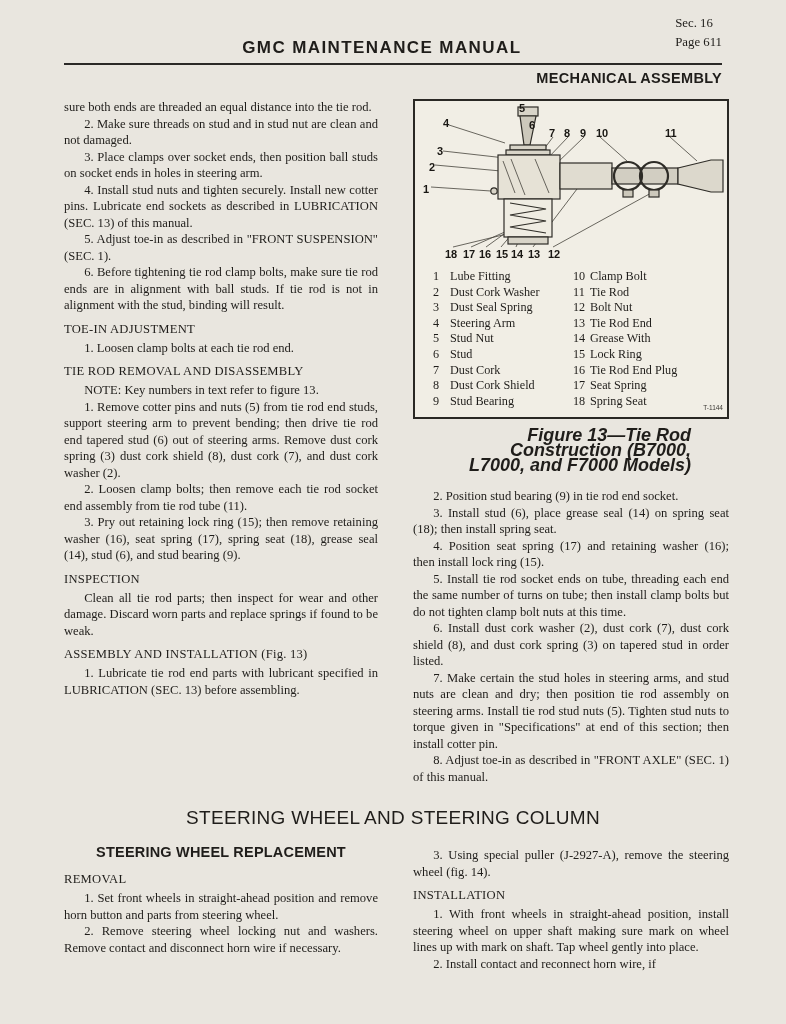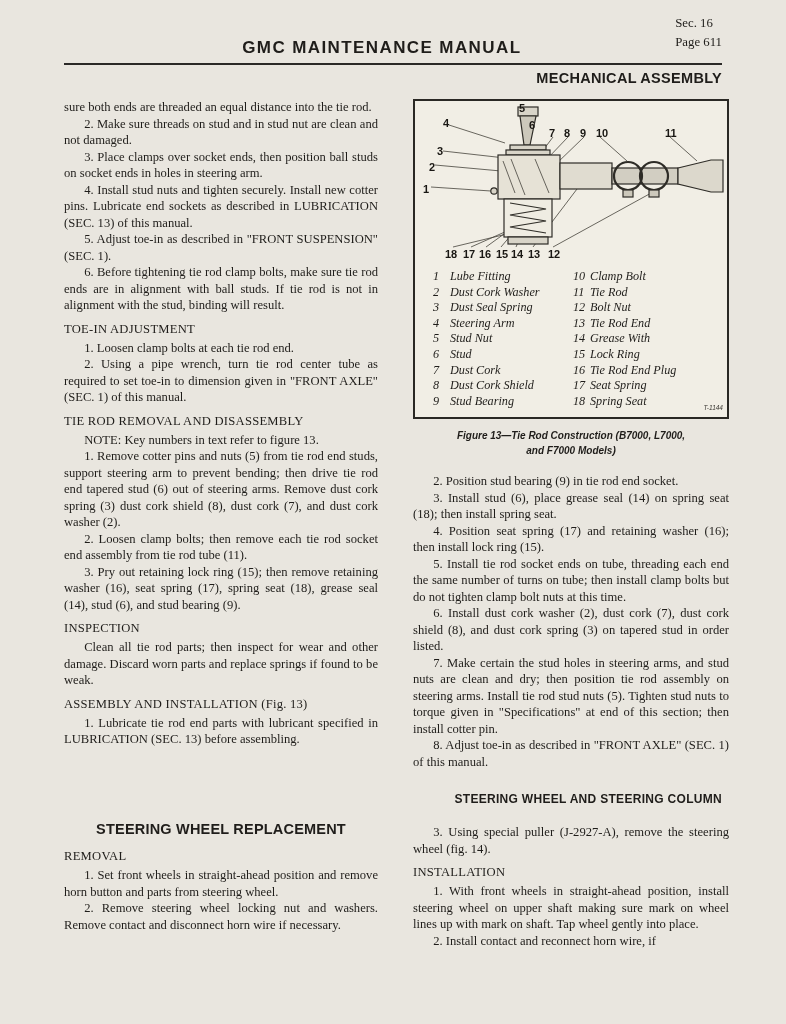--- a/index.html
+++ b/index.html
@@ -40,37 +40,37 @@
 
   
   .fig { display:block; }
   .fig-box { border:2px solid #2a2824; background:#f1eee5; }
   .fig-drawing { position:relative; height:164px; }
   .fig-drawing svg { display:block; }
   .callout {
     position:absolute; font-family:"Liberation Sans","DejaVu Sans",sans-serif;
     font-weight:bold; font-size:11px; color:#191713;
   }
-  .fig-parts { position:relative; display:flex; padding:4px 14px 8px 18px;font-style:italic; }
+  .fig-parts { position:relative; display:flex; padding:4px 14px 8px 18px; }
   .parts-col { width:50%; }
   .part { font-size:12.2px; line-height:15.6px; white-space:nowrap; }
   .pn { display:inline-block; width:17px; }
   .fig-ref { position:absolute; right:4px; bottom:6px; font-size:6.5px; font-family:"Liberation Sans",sans-serif; color:#3a3833; }
   .fig-caption {
-    margin:9px auto 0 auto; width:240px; text-align:center;
-    font-family:"Liberation Sans","DejaVu Sans",sans-serif;
-    font-weight:bold; font-style:italic; font-size:10px; line-height:15px;
+    margin:9px auto 0 auto; width:240px; text-align:right;
+    font-family:"Liberation Sans","DejaVu Sans",sans-serif;
+    font-weight:bold; font-style:italic; font-size:18px; line-height:15px;
   }
   .after-fig { margin-top:15px; }
 
   
   .big-heading {
-    text-align:right; margin:22px 0 13px 0;
-    font-family:"Liberation Sans","DejaVu Sans",sans-serif;
-    font-weight:bold; font-size:12px; letter-spacing:0.3px;
+    text-align:center; margin:22px 0 13px 0;
+    font-family:"Liberation Sans","DejaVu Sans",sans-serif;
+    font-weight:normal; font-size:19px; letter-spacing:0.3px;
   }
   .sub-heading {
     text-align:center; margin:2px 0 12px 0;
     font-family:"Liberation Sans","DejaVu Sans",sans-serif;
     font-weight:bold; font-size:14.5px; letter-spacing:0.2px;
   }
   .bottom-right-first { margin-top:5px; }
 </style>
 </head>
 <body>
@@ -92,21 +92,20 @@
     <div class="col-left">
       <p class="body">sure both ends are threaded an equal distance into the tie rod.</p>
       <p class="body step">2. Make sure threads on stud and in stud nut are clean and not damaged.</p>
       <p class="body step">3. Place clamps over socket ends, then position ball studs on socket ends in holes in steering arm.</p>
       <p class="body step">4. Install stud nuts and tighten securely. Install new cotter pins. Lubricate end sockets as described in LUBRICATION (SEC. 13) of this manual.</p>
       <p class="body step">5. Adjust toe-in as described in "FRONT SUSPENSION" (SEC. 1).</p>
       <p class="body step">6. Before tightening tie rod clamp bolts, make sure tie rod ends are in alignment with ball studs. If tie rod is not in alignment with the stud, binding will result.</p>
 
       <h3 class="caps">TOE-IN ADJUSTMENT</h3>
       <p class="body step">1. Loosen clamp bolts at each tie rod end.</p>
-      <p class="body step">2. Using a pipe wrench, turn tie rod center tube as required to set toe-in to dimension given in "FRONT AXLE" (SEC. 1) of this manual.</p>
 
       <h3 class="caps">TIE ROD REMOVAL AND DISASSEMBLY</h3>
       <p class="body step">NOTE: Key numbers in text refer to figure 13.</p>
       <p class="body step">1. Remove cotter pins and nuts (5) from tie rod end studs, support steering arm to prevent bending; then drive tie rod end tapered stud (6) out of steering arms. Remove dust cork spring (3) dust cork shield (8), dust cork (7), and dust cork washer (2).</p>
       <p class="body step">2. Loosen clamp bolts; then remove each tie rod socket end assembly from tie rod tube (11).</p>
       <p class="body step">3. Pry out retaining lock ring (15); then remove retaining washer (16), seat spring (17), spring seat (18), grease seal (14), stud (6), and stud bearing (9).</p>
 
       <h3 class="caps">INSPECTION</h3>
       <p class="body step">Clean all tie rod parts; then inspect for wear and other damage. Discard worn parts and replace springs if found to be weak.</p>
 

